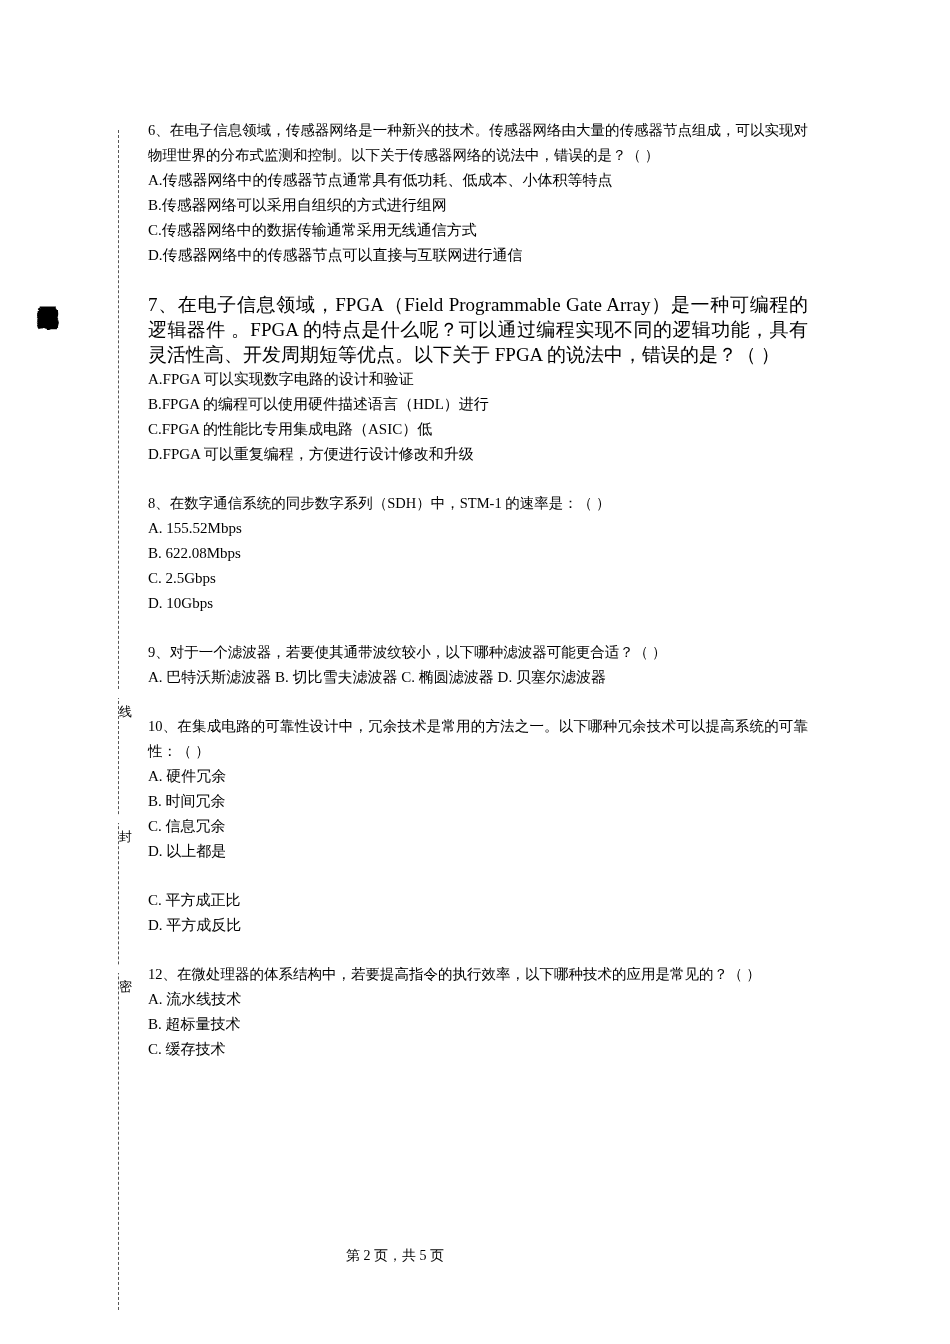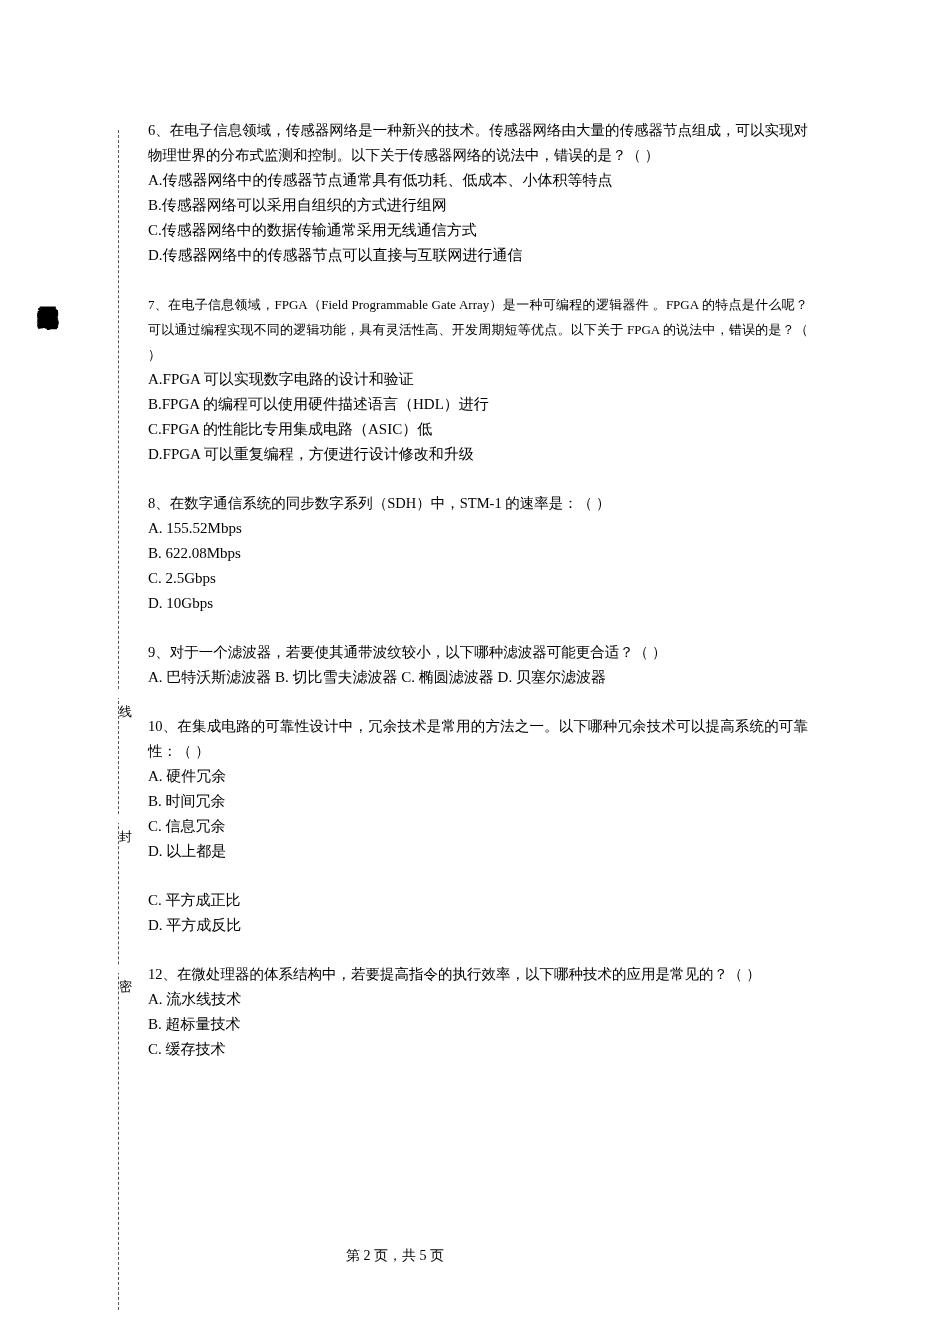--- a/index.html
+++ b/index.html
@@ -76,21 +76,21 @@
 
   .question {
     margin-bottom: 24px;
   }
   .q-stem {
     font-size: 14.5px;
     line-height: 25px;
     text-align: justify;
   }
   .q-stem.mono-mix {
-    font-size: 13px;
+    font-size: 19px;
   }
   .opt {
     font-size: 15px;
     line-height: 25px;
   }
   .opt.inline {
     line-height: 25px;
   }
 
   .footer {

